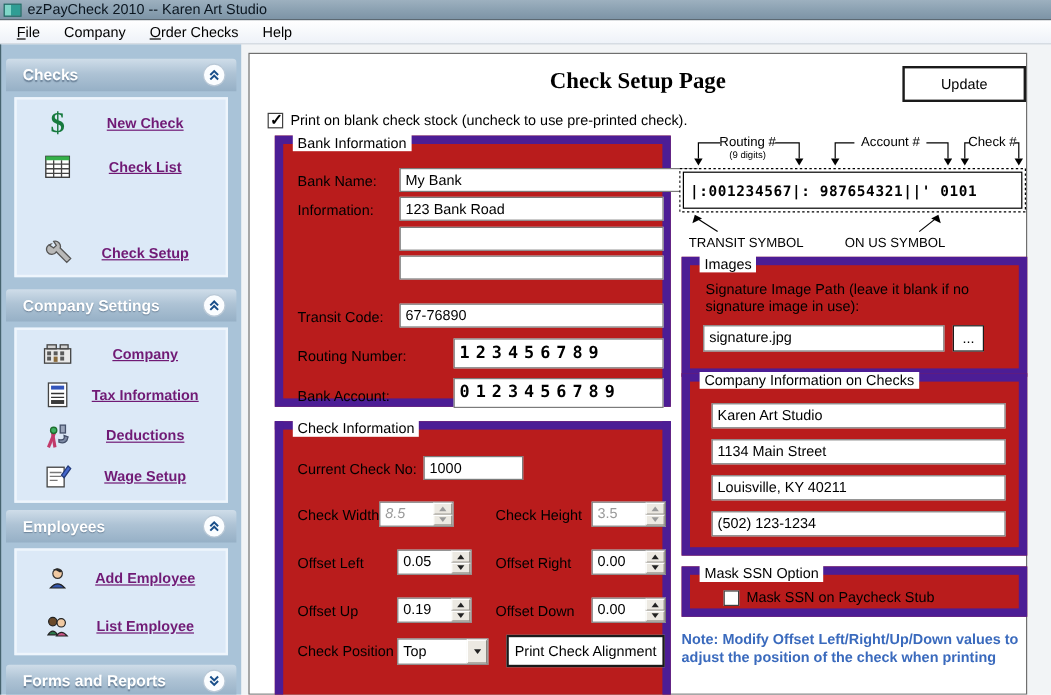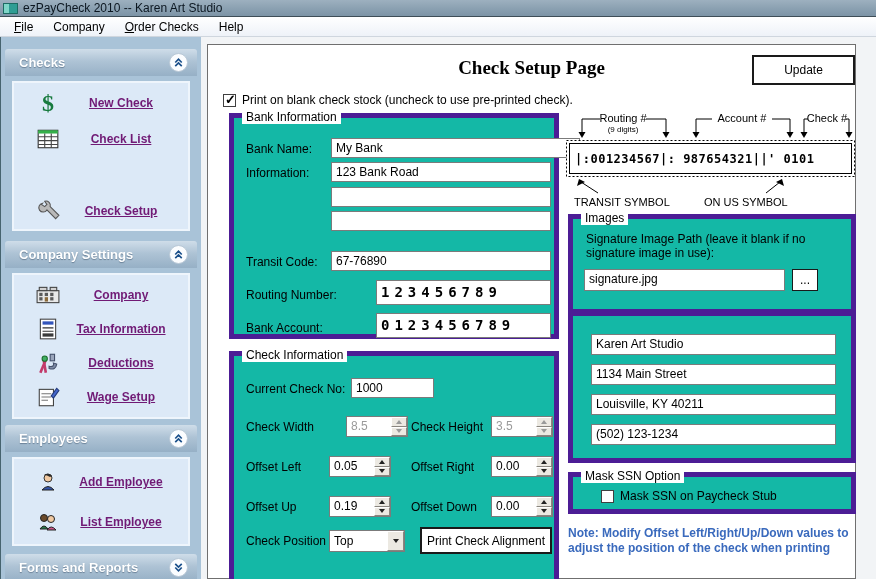--- a/index.html
+++ b/index.html
@@ -40,21 +40,21 @@
     background:#fff; border:1px solid #6f6f6f; }
   .page-title { position:absolute; left:0; top:12px; width:100%; text-align:center;
     font-family:"Liberation Serif", serif; font-weight:bold; font-size:19px; }
   .btn { position:absolute; background:#fff; border:2px solid #1a1a1a; text-align:center;
     font-size:12px; display:flex; align-items:center; justify-content:center; cursor:pointer; }
 
   .cbrow { position:absolute; display:flex; align-items:center; gap:6px; }
   .cbox { width:13px; height:13px; background:#fff; border:1px solid #404040; position:relative; flex:0 0 13px; }
   .cbox.checked::after { content:"✓"; position:absolute; left:1px; top:-3px; font-size:13px; font-weight:bold; }
 
-  .gbox { position:absolute; border:5px solid #4c1d95; background:#14b8a6; }
+  .gbox { position:absolute; border:7px solid #4c1d95; background:#b91c1c; }
   .legend { position:absolute; top:-8px; left:8px; background:#fff; padding:0 4px; font-size:12px; white-space:nowrap; }
 
   .lbl { position:absolute; font-size:12px; white-space:nowrap; }
   .tb { position:absolute; background:#fff; border:1px solid #7b7b7b; font-size:12px;
     padding:2px 4px; white-space:nowrap; overflow:hidden; }
   .micr-val { font-family:"DejaVu Sans Mono", monospace; font-weight:bold; font-size:14px; letter-spacing:5px; padding-top:3px; }
 
   .spin { position:absolute; width:62px; height:21px; border:1px solid #7b7b7b; background:#fff; display:flex; }
   .spin .val { flex:1; padding:2px 4px; font-size:12px; }
   .spin.disabled .val { color:#9a9a9a; }
@@ -256,21 +256,21 @@
     <span class="lbl" style="left:12px; top:203px;">Bank Account:</span>
     <div class="tb micr-val" style="left:142px; top:195px; width:175px; height:25px;">0123456789</div>
   </div>
 
   <div class="gbox" style="left:21px; top:306px; width:330px; height:228px; border-bottom:none;">
     <span class="legend">Check Information</span>
     <span class="lbl" style="left:12px; top:26px;">Current Check No:</span>
     <div class="tb" style="left:117px; top:22px; width:83px; height:20px;">1000</div>
 
     <span class="lbl" style="left:12px; top:64px;">Check Width</span>
-    <div class="spin disabled" style="left:112px; top:60px;">
+    <div class="spin disabled" style="left:80px; top:60px;font-style:italic;">
       <span class="val">8.5</span>
       <span class="btns">
           <span class="sbtn">
             <span class="tri-up"></span>
           </span>
           <span class="sbtn">
             <span class="tri-dn"></span>
           </span>
         </span>
     </div>
@@ -383,20 +383,21 @@
   </div>
 
   <div class="gbox" style="left:360px; top:169px; width:288px; height:100px;">
     <span class="legend">Images</span>
     <span class="lbl" style="left:13px; top:13px; width:258px; white-space:normal; line-height:14px;">Signature Image Path (leave it blank if no signature image in use):</span>
     <div class="tb" style="left:11px; top:50px; width:201px; height:22px;">signature.jpg</div>
     <div class="btn" style="left:219px; top:50px; width:26px; height:22px; border-width:1px;">...</div>
   </div>
 
   <div class="gbox" style="left:360px; top:266px; width:288px; height:152px;">
+    <span class="legend">Company Information on Checks</span>
     <div class="tb" style="left:18px; top:18px; width:245px; height:21px;">Karen Art Studio</div>
     <div class="tb" style="left:18px; top:48px; width:245px; height:21px;">1134 Main Street</div>
     <div class="tb" style="left:18px; top:78px; width:245px; height:21px;">Louisville, KY 40211</div>
     <div class="tb" style="left:18px; top:108px; width:245px; height:21px;">(502) 123-1234</div>
   </div>
 
   <div class="gbox" style="left:360px; top:427px; width:288px; height:42px;">
     <span class="legend">Mask SSN Option</span>
     <div class="cbrow" style="left:28px; top:12px;">
       <span class="cbox"></span>

